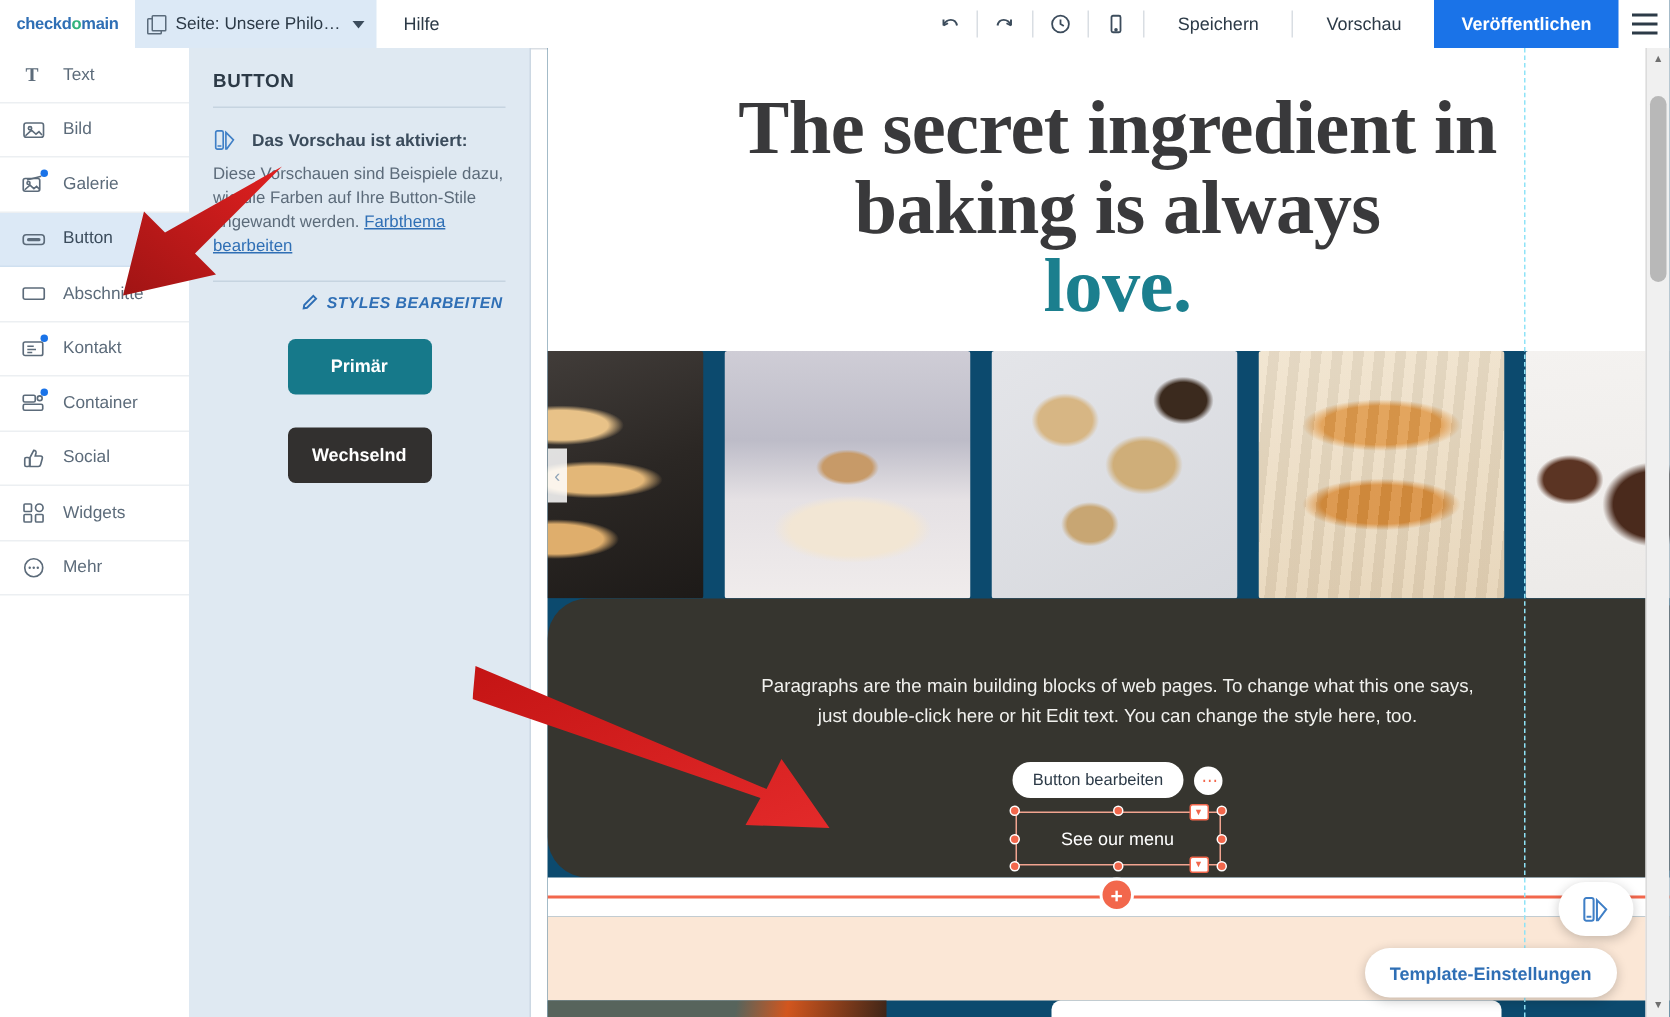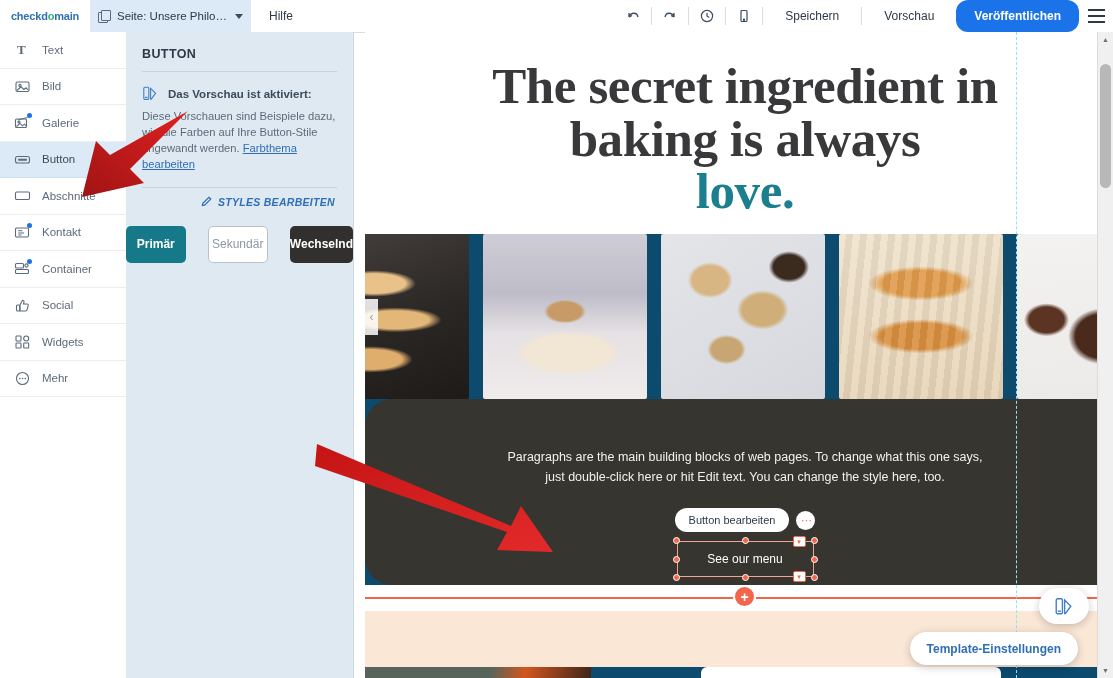--- a/index.html
+++ b/index.html
@@ -29,21 +29,21 @@
          border-top:5px solid #3c4c5c;}
   .help{display:flex;align-items:center;padding:0 18px;font-size:12px;color:#2c3a47;cursor:pointer;}
   .spacer{flex:1;}
   .tb-icons{display:flex;align-items:center;}
   .tb-btn{width:36px;height:32px;display:flex;align-items:center;justify-content:center;
           cursor:pointer;color:#3c4c5c;}
   .tb-sep{width:1px;height:18px;background:#d9dee3;align-self:center;}
   .tb-text{display:flex;align-items:center;padding:0 22px;height:32px;font-size:12px;
            color:#2c3a47;cursor:pointer;}
   .publish{display:flex;align-items:center;padding:0 18px;height:32px;background:#1a73e8;
-           color:#fff;font-size:12px;font-weight:bold;cursor:pointer;border-radius:12px;}
+           color:#fff;font-size:12px;font-weight:bold;cursor:pointer;}
   .burger{width:34px;height:32px;display:flex;flex-direction:column;align-items:center;
           justify-content:center;gap:4px;cursor:pointer;}
   .burger i{display:block;width:17px;height:2px;background:#2c3a47;}
 
   
   .leftnav{position:absolute;top:32px;left:0;width:126px;height:646px;background:#fff;
            border-right:1px solid #d9dee3;}
   .nav-item{height:35.5px;display:flex;align-items:center;gap:11px;padding-left:14px;
             border-bottom:1px solid #eceff2;font-size:11.5px;color:#5c6b7a;cursor:pointer;
             position:relative;}
@@ -62,21 +62,21 @@
   .note{padding:13px 16px 0;}
   .note-head{display:flex;align-items:center;gap:9px;font-size:11.5px;color:#3b4c5c;
              font-weight:bold;margin-bottom:7px;}
   .theme-ico{width:17px;height:17px;flex:0 0 17px;}
   .note-body{font-size:11.2px;line-height:1.42;color:#5c6b7a;}
   .note-body a{color:#2f6fb5;text-decoration:underline;}
   .edit-styles{display:flex;align-items:center;justify-content:flex-end;gap:6px;
                padding:8px 18px 0;font-size:10.5px;font-weight:bold;color:#2f6fb5;
                letter-spacing:0.3px;cursor:pointer;font-style:italic;}
   .pencil{width:11px;height:11px;color:#2f6fb5;}
-  .btn-previews{padding:18px 0 0;display:flex;flex-direction:row;align-items:center;gap:22px;justify-content:flex-end;}
+  .btn-previews{padding:18px 0 0;display:flex;flex-direction:column;align-items:center;gap:22px;justify-content:flex-end;}
   .pv{width:96px;height:37px;display:flex;align-items:center;justify-content:center;
       font-size:12px;font-weight:bold;border-radius:5px;cursor:pointer;box-sizing:border-box;}
   .pv-primary{background:#16798a;color:#fff;}
   .pv-secondary{background:#fff;color:#8b98a4;border:1px solid #b9c3cc;font-weight:normal;}
   .pv-alt{background:#32302f;color:#fff;}
 
   
   .canvas{position:absolute;top:32px;left:353px;width:760px;height:646px;background:#0c4a6e;
           overflow:hidden;margin-left:12px;}
   .hero{position:relative;height:202px;background:#fff;padding-top:28px;box-sizing:border-box;}
@@ -373,21 +373,20 @@
       <span class="pencil">
         <svg width="11" height="11" viewBox="0 0 12 12" fill="none" stroke="currentColor" stroke-width="1.4">
           <path d="M8.6 1.4 L10.6 3.4 L4 10 L1.6 10.4 L2 8 Z"></path>
         </svg>
       </span>
       <span>STYLES BEARBEITEN</span>
     </div>
 
     <div class="btn-previews">
       <div class="pv pv-primary">Primär</div>
-      <div class="pv pv-secondary">Sekundär</div>
       <div class="pv pv-alt">Wechselnd</div>
     </div>
   </div>
 
   <div class="canvas">
 
     <div class="hero">
       <h1>
         <span>The secret ingredient in</span><br>
         <span>baking is always</span><br>

